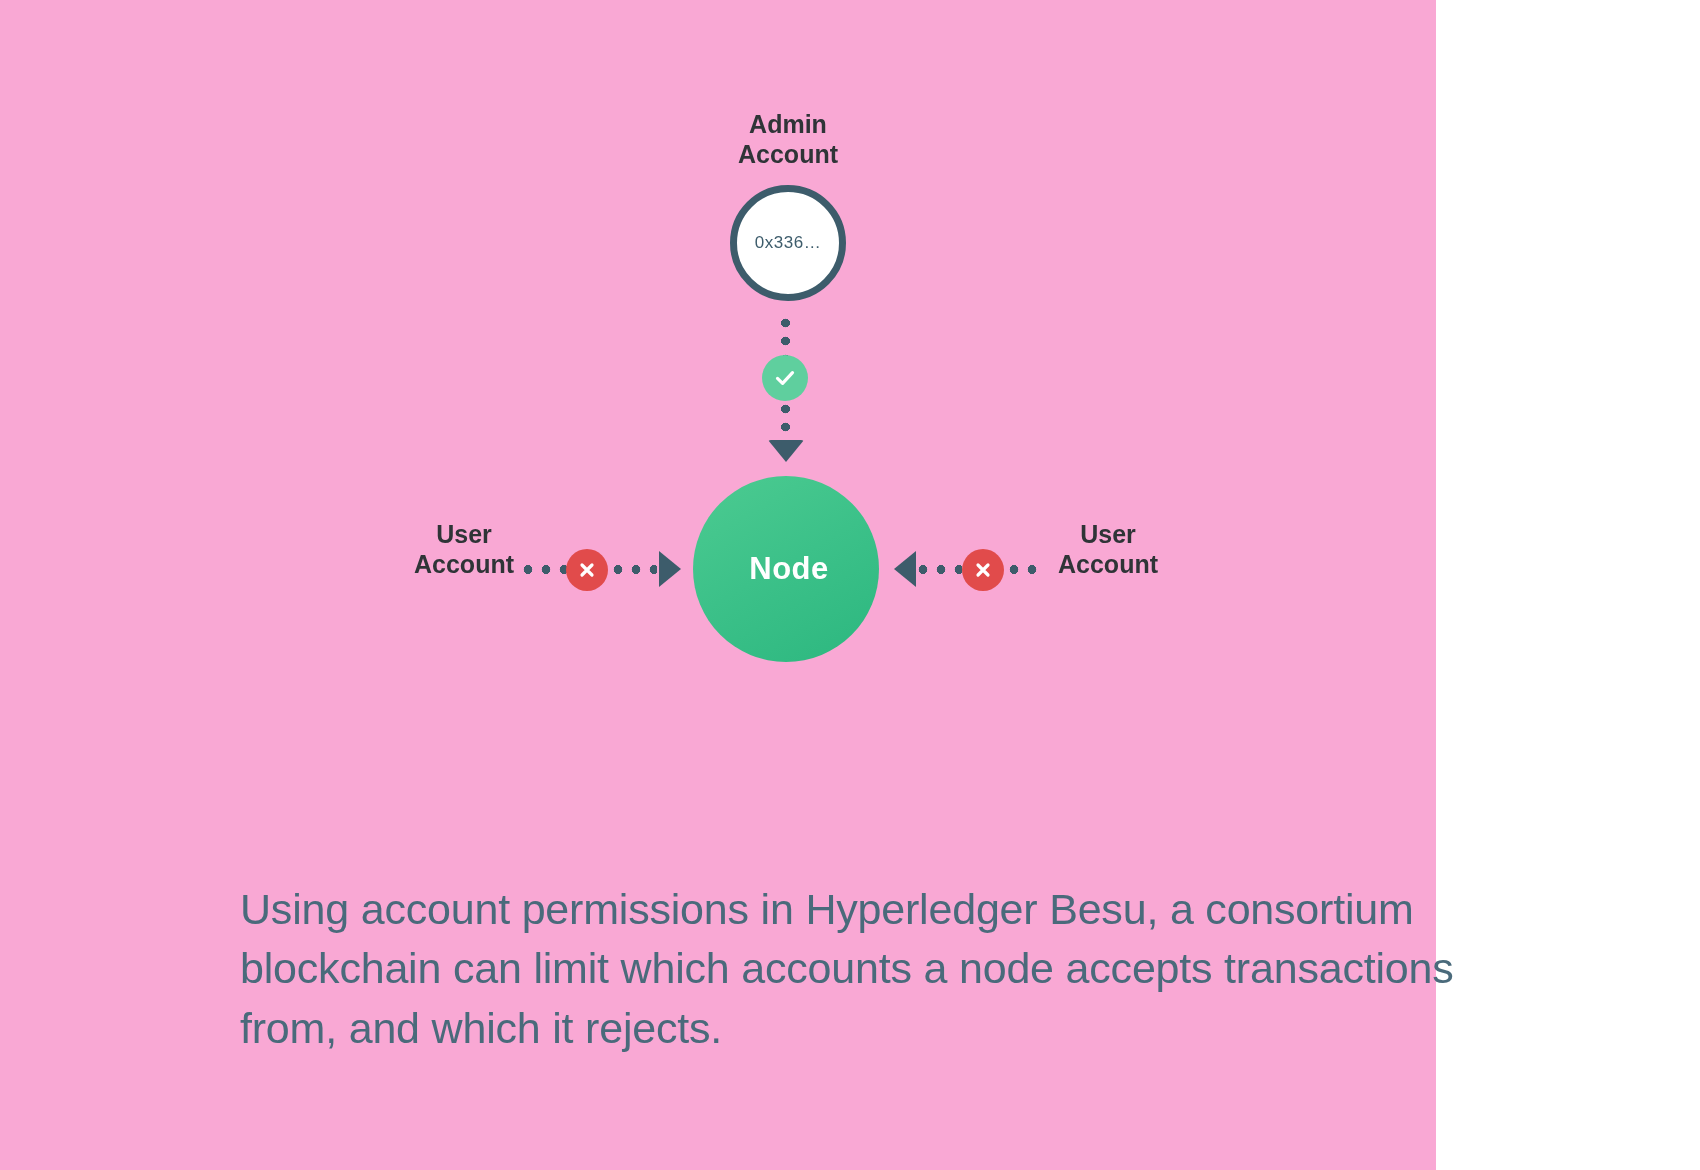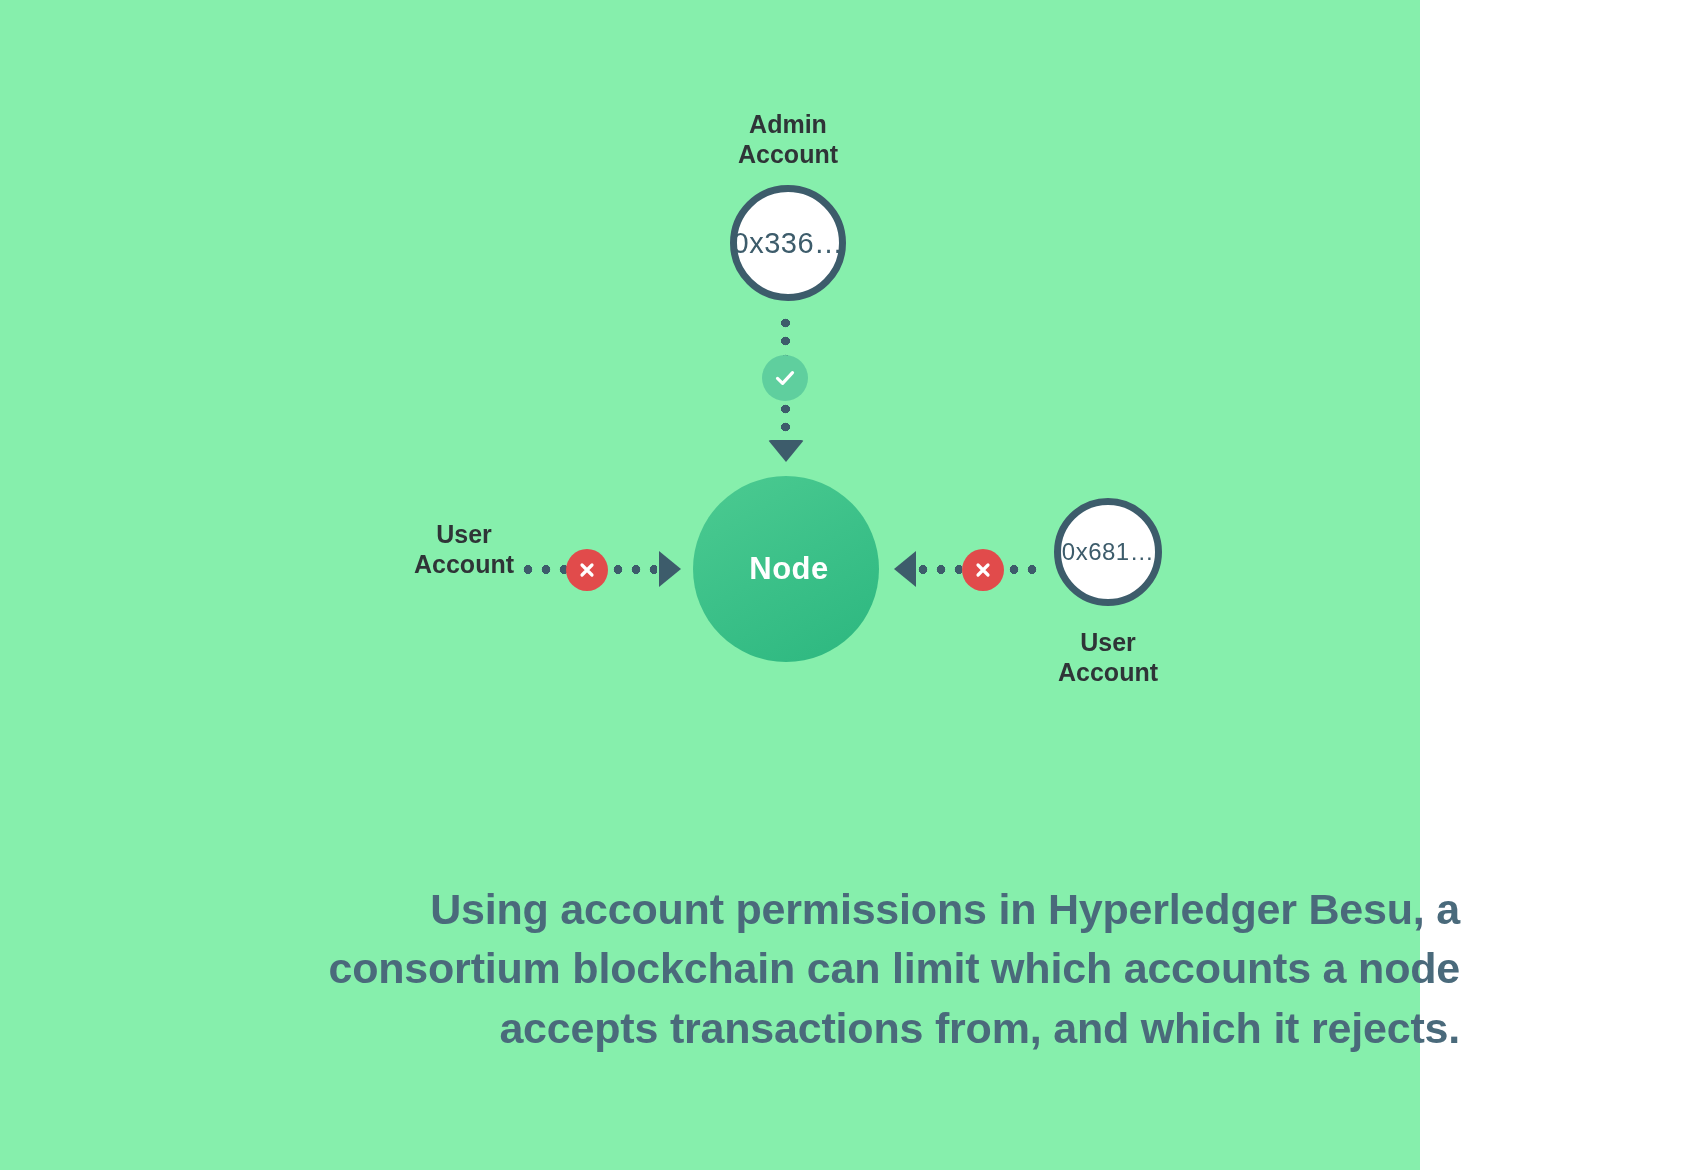--- a/index.html
+++ b/index.html
@@ -10,21 +10,22 @@
   body {
     width: 1700px;
     height: 1170px;
     font-family: "Liberation Sans", sans-serif;
     overflow: hidden;
   }
   #stage {
     position: relative;
     width: 1420px;
     height: 1170px;
-    background: #86efac;
+    background: #f9a8d4;
+    padding-left: 16px;
   }
 
   
   .account-node {
     position: absolute;
     display: flex;
     flex-direction: column;
     align-items: center;
   }
   .acct-circle {
@@ -59,21 +60,21 @@
     width: 124px;
   }
   #admin-account .acct-label {
     font-size: 25px;
     margin-bottom: 16px;
   }
   #admin-account .acct-circle {
     width: 116px;
     height: 116px;
   }
-  #admin-account .acct-addr { font-size: 29px; }
+  #admin-account .acct-addr { font-size: 17px; }
 
   
   #left-user-account {
     left: 398px;
     top: 498px;
     width: 132px;
   }
   #left-user-account .acct-circle,
   #right-user-account .acct-circle {
     width: 108px;
@@ -193,26 +194,26 @@
     border-bottom: 18px solid transparent;
     border-right: 22px solid #3d5c6b;
   }
 
   
   #caption {
     position: absolute;
     left: 240px;
     top: 880px;
     width: 1220px;
-    text-align: right;
+    text-align: left;
     color: #4a6a7b;
     font-family: "Liberation Sans", sans-serif;
     font-size: 43px;
     line-height: 1.38;
-    font-weight: 700;
+    font-weight: 400;
     letter-spacing: -.2px;
     white-space: pre-line;
   }
 </style>
 </head>
 <body>
 
 <div id="stage">
 
   <div class="account-node" id="admin-account">
@@ -259,22 +260,19 @@
 
   <div class="badge deny-badge" id="deny-badge-right">
     <svg width="24" height="24" viewBox="0 0 24 24">
       <path d="M7 7 L17 17 M17 7 L7 17" fill="none" stroke="#ffffff" stroke-width="3.2" stroke-linecap="round"></path>
     </svg>
   </div>
 
   <div class="dotline horz" id="conn-right-b"></div>
 
   <div class="account-node" id="right-user-account">
-    <div class="acct-circle">
-      <span class="acct-addr">0x681…</span>
-    </div>
     <div class="acct-label">User
 Account</div>
   </div>
 
   <div id="caption">Using account permissions in Hyperledger Besu, a consortium blockchain can limit which accounts a node accepts transactions from, and which it rejects.</div>
 
 </div>
 
 </body></html>

